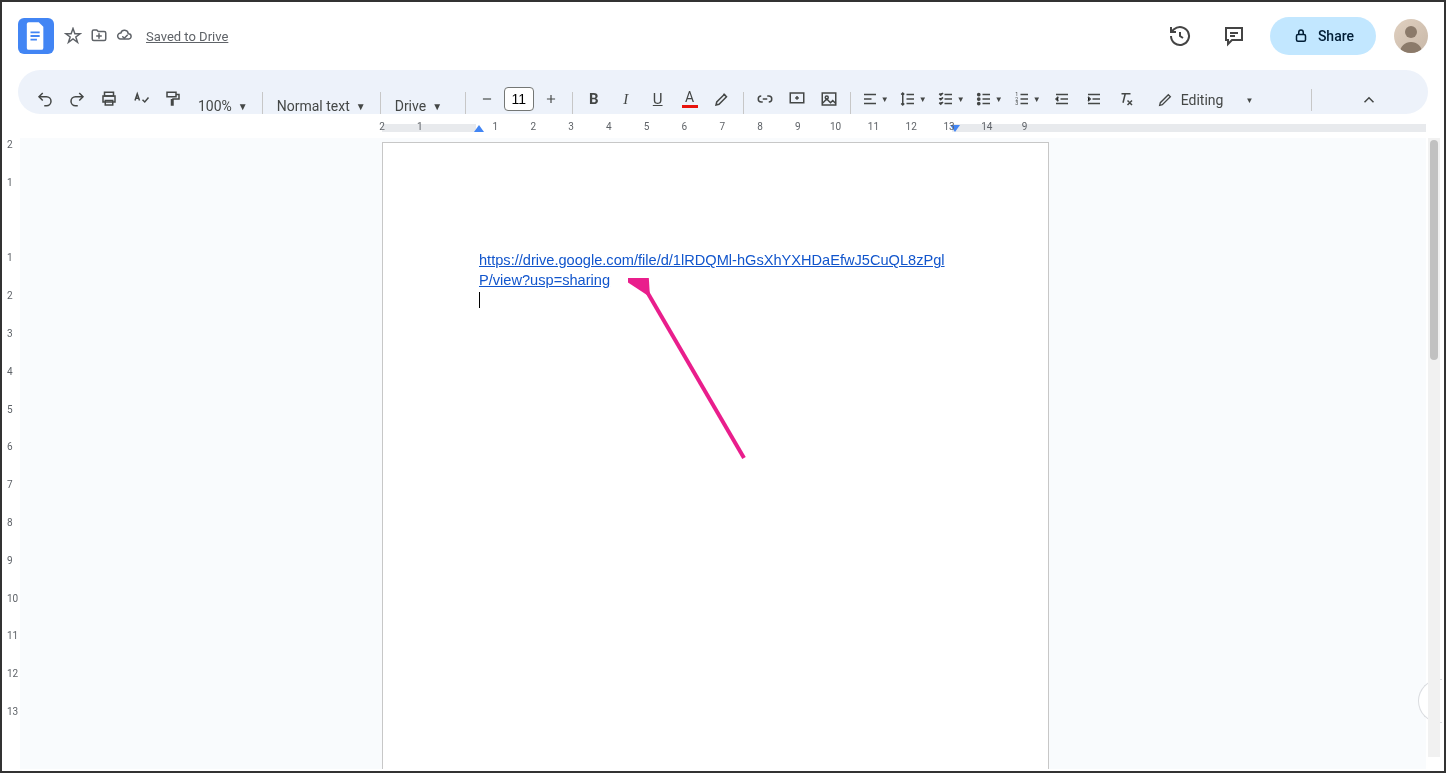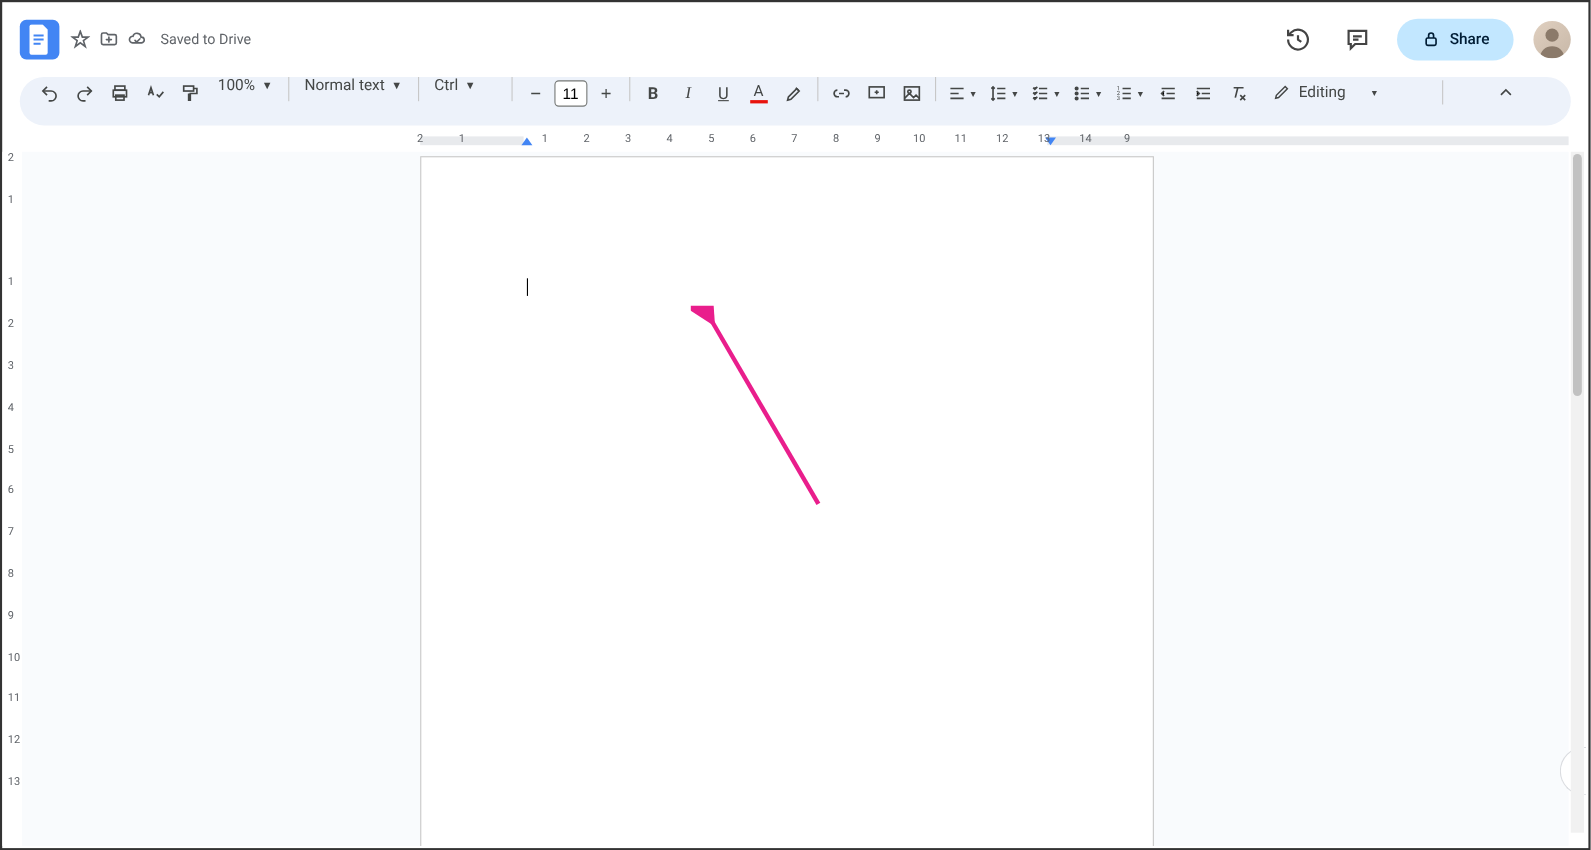--- a/index.html
+++ b/index.html
@@ -7,31 +7,31 @@
 
 
 .header { display: flex; align-items: center; padding: 8px 16px 0 16px; height: 60px; }
 .docs-icon { width: 36px; height: 36px; background: #4285f4; border-radius: 6px; display: flex; align-items: center; justify-content: center; margin-right: 10px; }
 .docs-icon svg { width: 22px; height: 28px; }
 .title-area { flex: 1; display: flex; flex-direction: column; }
 .title-row { display: flex; align-items: center; gap: 10px; }
 .doc-title { font-size: 18px; color: #202124; font-weight: 400; }
 .header-icons { display: flex; align-items: center; gap: 8px; color: #5f6368; }
 .header-icons .hicon { cursor: pointer; }
-.saved-text { font-size: 13px; color: #5f6368; margin-left: 4px; }
+.saved-text { font-size: 13px; color: #5f6368; margin-left: 4px; text-decoration: underline; }
 .menu-row { display: flex; gap: 2px; margin-top: 2px; }
 .menu-item { font-size: 14px; color: #202124; padding: 4px 8px; cursor: pointer; border-radius: 4px; }
 .header-right { display: flex; align-items: center; gap: 18px; margin-left: auto; }
 .hr-icon { color: #444; cursor: pointer; padding: 6px; }
 .share-btn { background: #c2e7ff; border-radius: 40px; padding: 10px 22px; display: flex; align-items: center; gap: 8px; cursor: pointer; font-size: 14px; font-weight: 500; color: #001d35; }
 .avatar { width: 34px; height: 34px; border-radius: 50%; background: linear-gradient(135deg, #e0d0c0, #c8b8a8); display:flex; align-items:center; justify-content:center; overflow:hidden; }
 .avatar svg { width: 34px; height: 34px; }
 
 
-.toolbar { margin: 8px 16px 0 16px; background: #edf2fa; border-radius: 24px; height: 44px; display: flex; align-items: flex-start; padding: 0 12px; gap: 2px; }
+.toolbar { margin: 8px 16px 0 16px; background: #edf2fa; border-radius: 24px; height: 44px; display: flex; align-items: flex-end; padding: 0 12px; gap: 2px; }
 .tb-btn { width: 30px; height: 30px; display: flex; align-items: center; justify-content: center; cursor: pointer; border-radius: 4px; color: #444746; }
 .tb-sep { width: 1px; height: 22px; background: #c7c7c7; margin: 0 4px; }
 .tb-select { display: flex; align-items: center; gap: 6px; padding: 0 8px; cursor: pointer; color: #444746; font-size: 14px; }
 .tb-select .caret { font-size: 10px; }
 .font-size { display: flex; align-items: center; gap: 2px; }
 .fs-input { width: 30px; height: 24px; border: 1px solid #747775; border-radius: 4px; text-align: center; font-size: 14px; background: #fff; }
 .editing-btn { margin-left: auto; display: flex; align-items: center; gap: 8px; background: transparent; padding: 6px 14px; border-radius: 4px; cursor: pointer; font-size: 14px; color: #444746; }
 .editing-wrap { display:flex; align-items:center; gap:40px; padding-right:8px; }
 .expand-arrow { color: #444746; cursor: pointer; padding: 4px; }
 .color-underline { display:flex; flex-direction:column; align-items:center; line-height:1; }
@@ -170,21 +170,21 @@
       <span>100%</span>
       <span class="caret">▼</span>
     </div>
   <div class="tb-sep"></div>
   <div class="tb-select" style="min-width:92px">
       <span>Normal text</span>
       <span class="caret">▼</span>
     </div>
   <div class="tb-sep"></div>
   <div class="tb-select" style="min-width:72px">
-      <span>Ctrl</span>
+      <span>Drive</span>
       <span class="caret">▼</span>
     </div>
   <div class="tb-sep"></div>
   <div class="font-size">
     <span class="tb-btn">
         <svg width="14" height="14" viewBox="0 0 24 24" stroke="currentColor" stroke-width="2">
           <path d="M5 12h14"></path>
         </svg>
       </span>
     <input class="fs-input" value="11" style="">
@@ -360,20 +360,21 @@
       <circle cx="5" cy="12" r="1.5" fill="currentColor"></circle>
       <path d="M9 12h11"></path>
       <circle cx="5" cy="18" r="1.5" fill="currentColor"></circle>
       <path d="M9 18h11"></path>
     </svg>
 </span>
 
 <div class="canvas">
   <div class="page">
     <div class="page-content">
+      <a class="doc-link">https://drive.google.com/file/d/1lRDQMl-hGsXhYXHDaEfwJ5CuQL8zPglP/view?usp=sharing</a>
       <div><span class="cursor-caret"></span></div>
     </div>
   </div>
 
   <svg class="annotation-arrow" style="left:608px; top:140px;" width="140" height="190">
     <defs>
         <marker id="arrowh" markerWidth="8" markerHeight="8" refX="2" refY="4" orient="auto">
           <path d="M8 0 L0 4 L8 8 z" fill="#e91e8c"></path>
         </marker>
       </defs>

